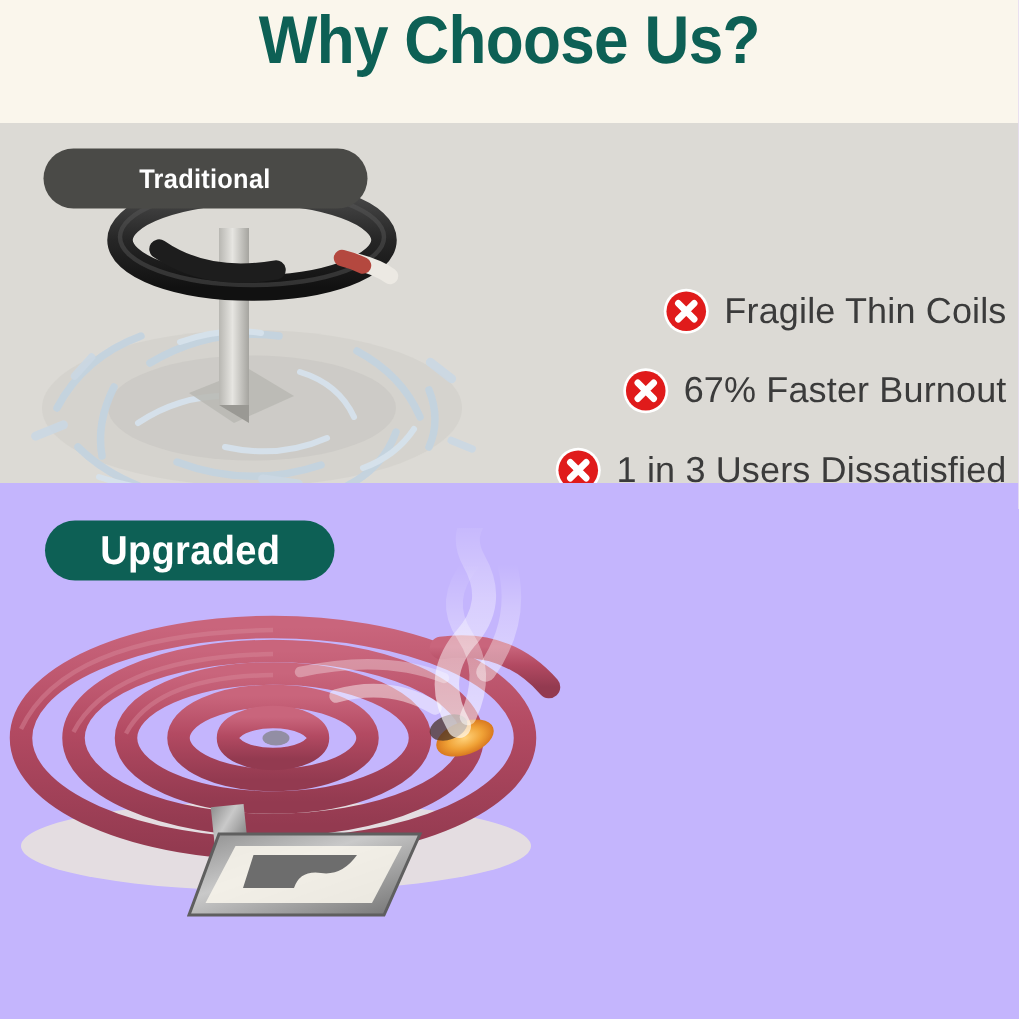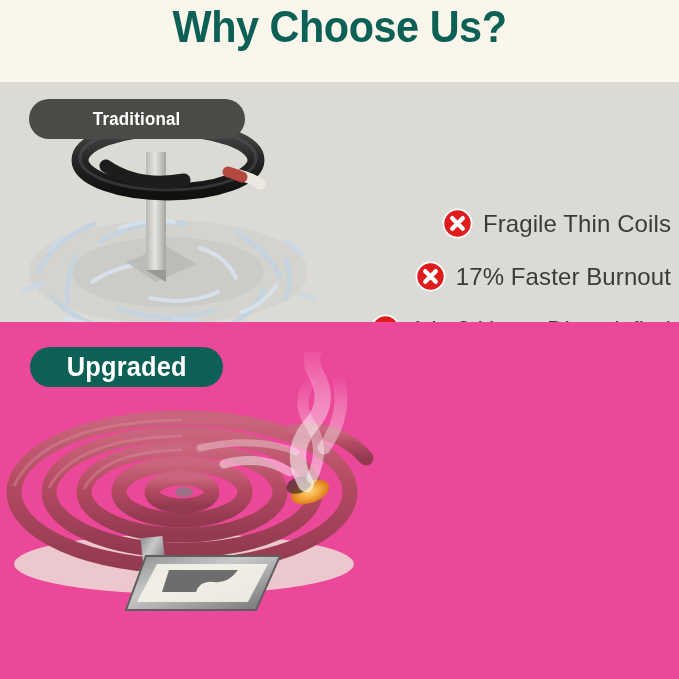--- a/index.html
+++ b/index.html
@@ -54,21 +54,21 @@
     overflow: hidden;
   }
   .panel-traditional {
     top: 82px;
     height: 240px;
     background: #dcdad5;
   }
   .panel-upgraded {
     top: 322px;
     height: 357px;
-    background: #ec4899;
+    background: #c4b5fd;
   }
 
   
   .badge {
     position: absolute;
     display: flex;
     align-items: center;
     justify-content: center;
     border-radius: 999px;
     color: #ffffff;
@@ -100,21 +100,21 @@
   }
 
   
   .bullets {
     position: absolute;
     display: flex;
     flex-direction: column;
   }
   .bullets-traditional {
     right: 8px;
-    top: 126px;
+    top: 110px;
     width: 440px;
     gap: 22px;
   }
   .bullet-row {
     display: flex;
     align-items: center;
     justify-content: flex-end;
     gap: 10px;
   }
   .bullet-icon {
@@ -244,21 +244,21 @@
       </div>
 
       <div class="bullet-row">
         <span class="bullet-icon">
           <svg width="31" height="31" viewBox="0 0 31 31" xmlns="http://www.w3.org/2000/svg">
             <circle cx="15.5" cy="15.5" r="15" fill="#ffffff"></circle>
             <circle cx="15.5" cy="15.5" r="13.2" fill="#e01b1b"></circle>
             <path d="M10.2 10.2 L20.8 20.8 M20.8 10.2 L10.2 20.8" stroke="#ffffff" stroke-width="4.4" stroke-linecap="round"></path>
           </svg>
         </span>
-        <span class="bullet-text">17% Faster Burnout</span>
+        <span class="bullet-text">67% Faster Burnout</span>
       </div>
 
       <div class="bullet-row">
         <span class="bullet-icon">
           <svg width="31" height="31" viewBox="0 0 31 31" xmlns="http://www.w3.org/2000/svg">
             <circle cx="15.5" cy="15.5" r="15" fill="#ffffff"></circle>
             <circle cx="15.5" cy="15.5" r="13.2" fill="#e01b1b"></circle>
             <path d="M10.2 10.2 L20.8 20.8 M20.8 10.2 L10.2 20.8" stroke="#ffffff" stroke-width="4.4" stroke-linecap="round"></path>
           </svg>
         </span>

